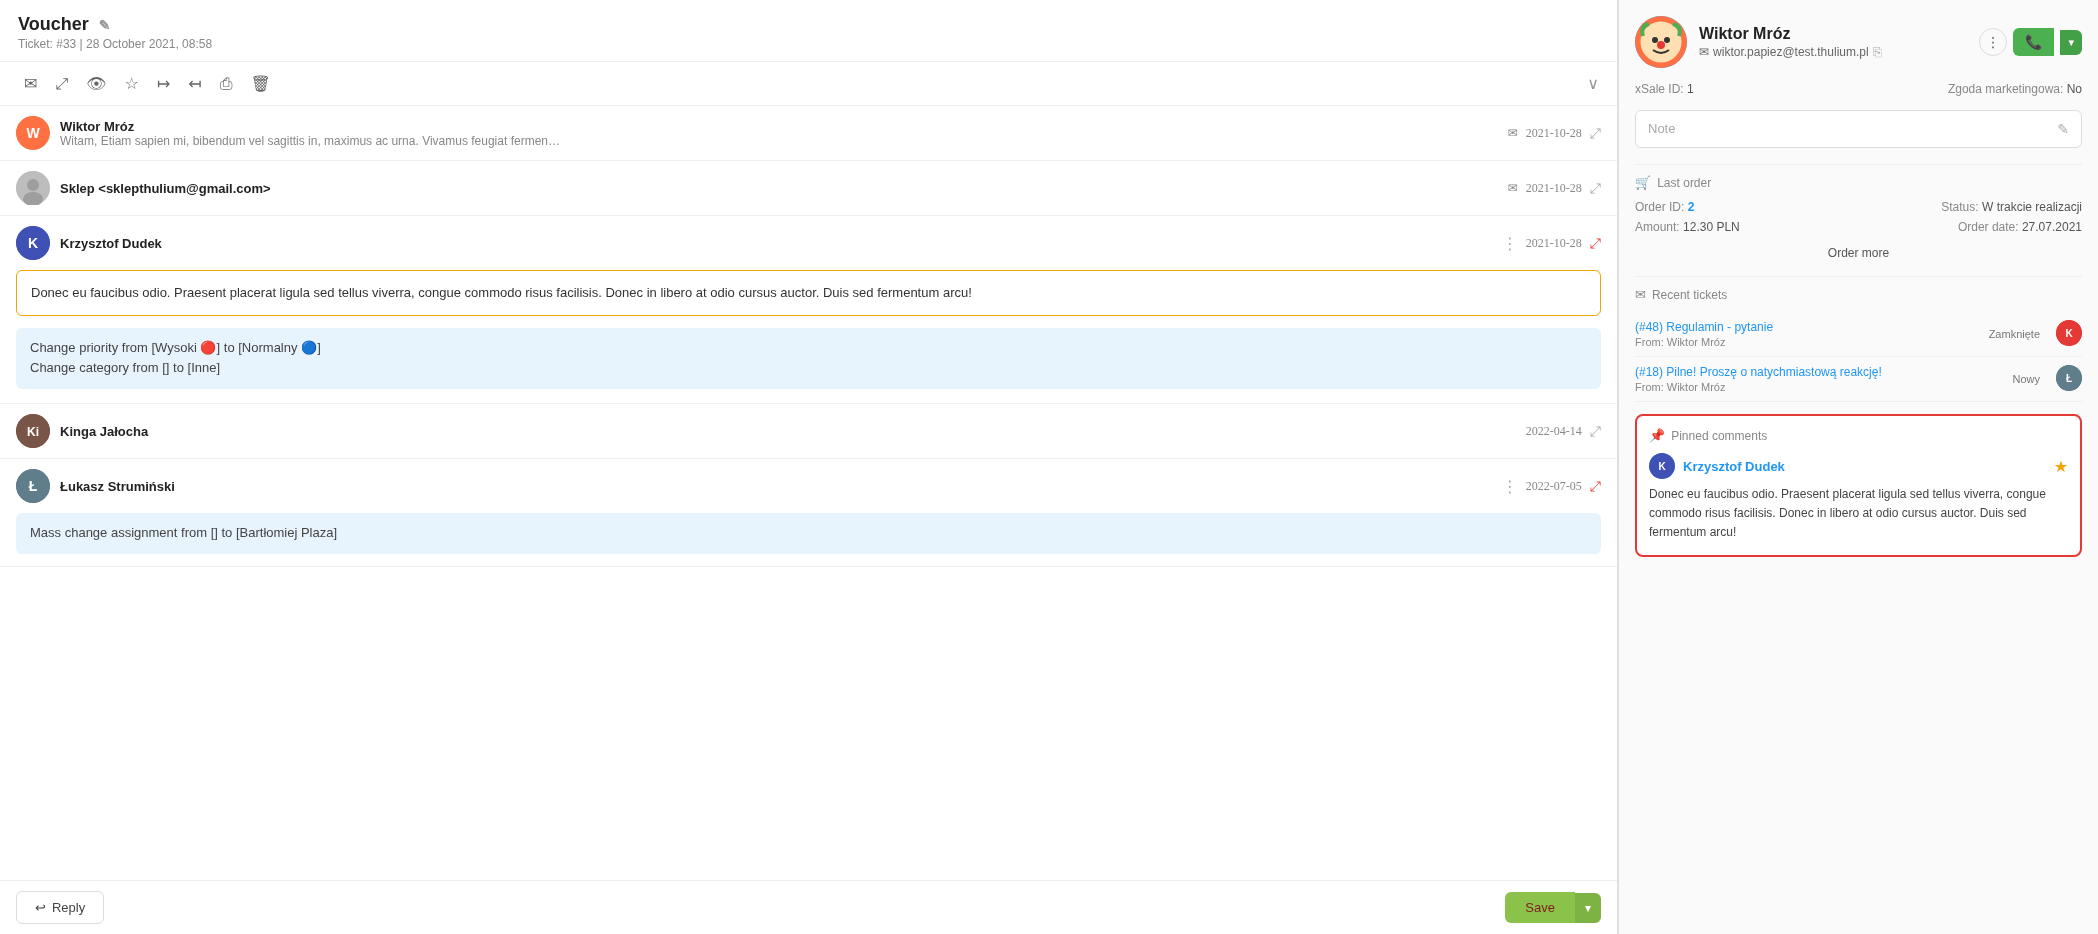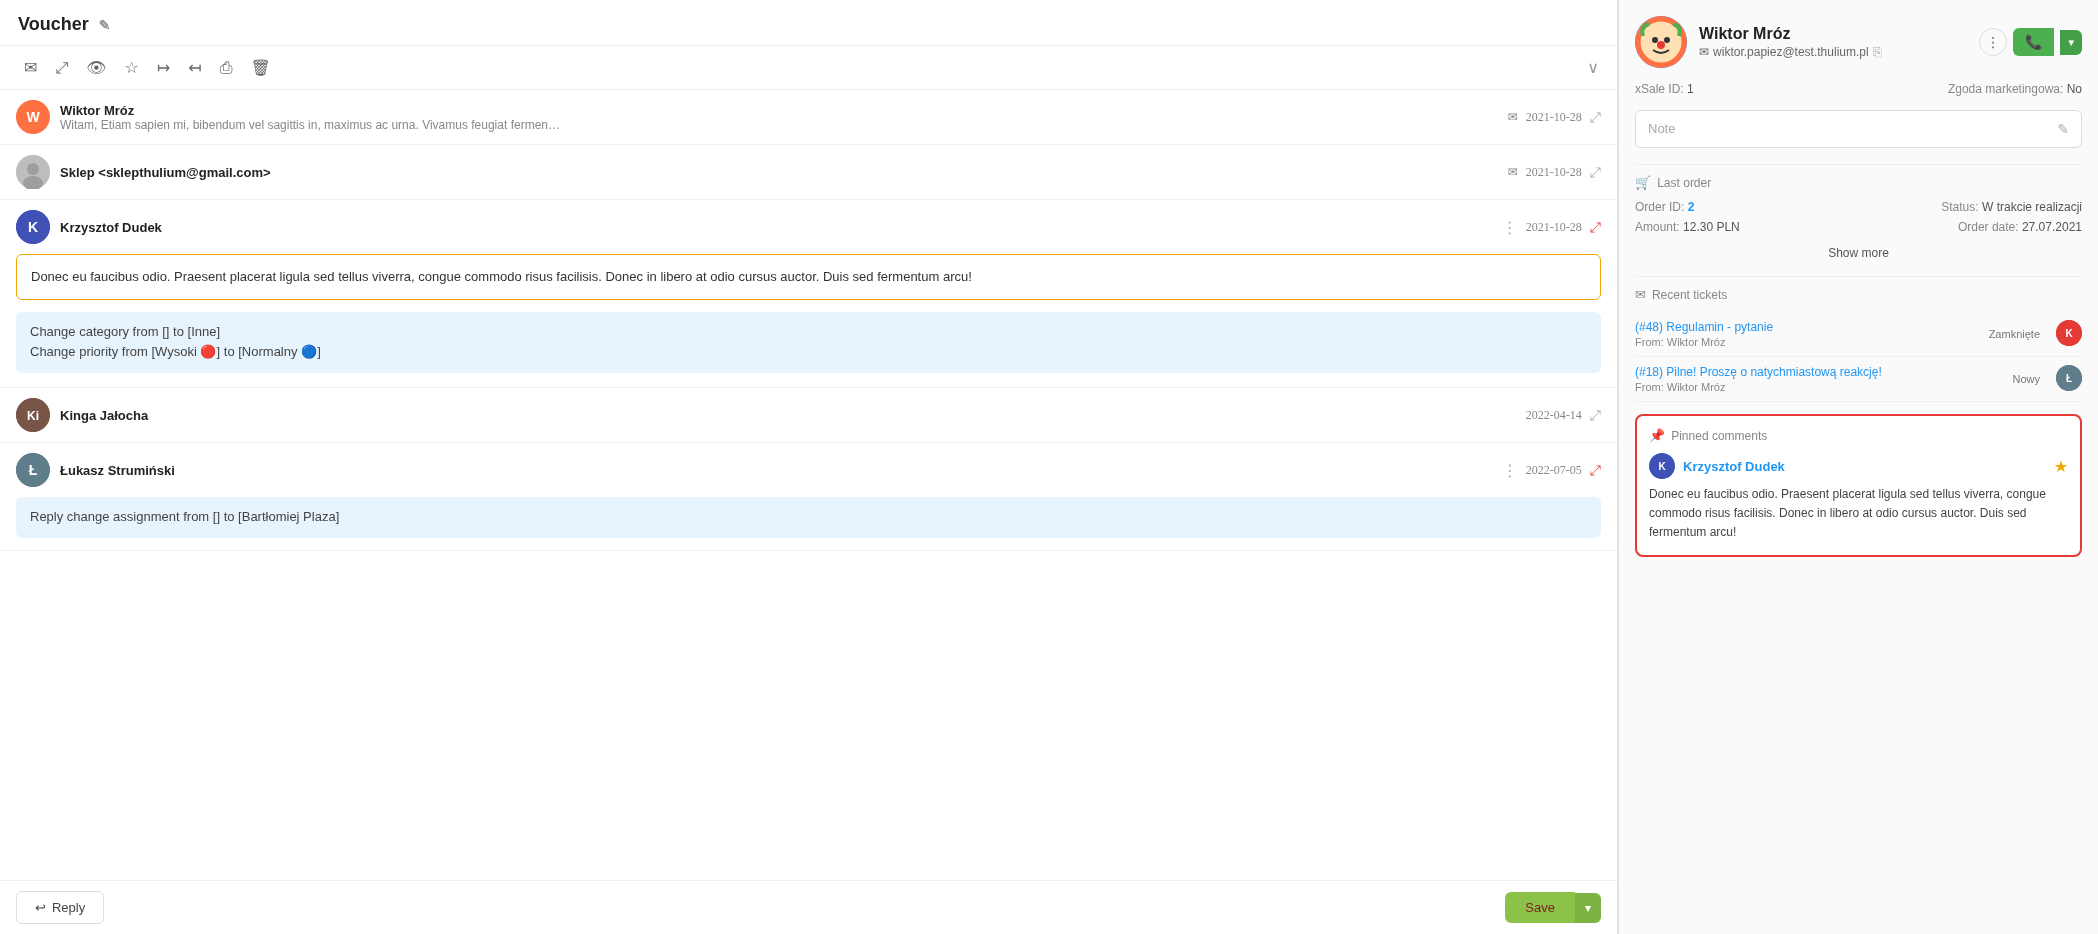--- a/index.html
+++ b/index.html
@@ -105,20 +105,21 @@
 </head>
 <body>
 
 <div class="left-panel">
 
   <div class="ticket-header">
     <div class="ticket-title">
       <span>Voucher</span>
       <span class="edit-icon">✎</span>
     </div>
+    <div class="ticket-meta">Ticket: #33 | 28 October 2021, 08:58</div>
   </div>
 
   <div class="toolbar">
     <button class="toolbar-btn" title="Email">✉</button>
     <button class="toolbar-btn" title="Share">⤢</button>
     <button class="toolbar-btn" title="View">👁</button>
     <button class="toolbar-btn" title="Star">☆</button>
     <button class="toolbar-btn" title="Forward">↦</button>
     <button class="toolbar-btn" title="Back">↤</button>
     <button class="toolbar-btn" title="Print">⎙</button>
@@ -183,22 +184,22 @@
         <div class="message-meta">
           <span class="dots-menu">⋮</span>
           <span class="message-date">2021-10-28</span>
           <span class="expand-icon" style="color:#e53935;">⤢</span>
         </div>
       </div>
       <div class="message-content-orange">
         Donec eu faucibus odio. Praesent placerat ligula sed tellus viverra, congue commodo risus facilisis. Donec in libero at odio cursus auctor. Duis sed fermentum arcu!
       </div>
       <div class="message-content-blue">
+        <div>Change priority from [Wysoki 🔴] to [Normalny 🔵]</div>
         <div>Change category from [] to [Inne]</div>
-        <div>Change priority from [Wysoki 🔴] to [Normalny 🔵]</div>
       </div>
       <div style="height:12px;"></div>
     </div>
 
     <div class="message-row">
       <div class="message-header">
         <div class="avatar av-kinga">
           <svg viewBox="0 0 34 34" width="34" height="34">
             <circle cx="17" cy="17" r="17" fill="#795548"></circle>
             <text x="17" y="22" text-anchor="middle" fill="white" font-size="12" font-weight="bold">Ki</text>
@@ -225,21 +226,21 @@
         <div style="flex:1; min-width:0;">
           <div class="message-sender">Łukasz Strumiński</div>
         </div>
         <div class="message-meta">
           <span class="dots-menu">⋮</span>
           <span class="message-date">2022-07-05</span>
           <span class="expand-icon" style="color:#e53935;">⤢</span>
         </div>
       </div>
       <div class="message-content-blue" style="margin-bottom:12px;">
-        <div>Reply change assignment from [] to [Bartłomiej Plaza]</div>
+        <div>Mass change assignment from [] to [Bartłomiej Plaza]</div>
       </div>
     </div>
 
   </div>
 
   <div class="reply-bar">
     <button class="reply-btn">
       <span>↩</span>
       <span>Reply</span>
     </button>
@@ -324,21 +325,21 @@
     <div class="order-info">
       <div>
         <span class="order-label">Amount:</span>
         <span class="order-value">12.30 PLN</span>
       </div>
       <div style="margin-left:auto;">
         <span class="order-label">Order date:</span>
         <span class="order-value">27.07.2021</span>
       </div>
     </div>
-    <button class="show-more-btn">Show more</button>
+    <button class="show-more-btn">Order more</button>
 
     <hr class="section-divider">
 
     <div class="section-title">
       <span class="icon">✉</span>
       <span>Recent tickets</span>
     </div>
     <div class="recent-tickets-list">
       <div class="recent-ticket-item">
         <div class="recent-ticket-info">

